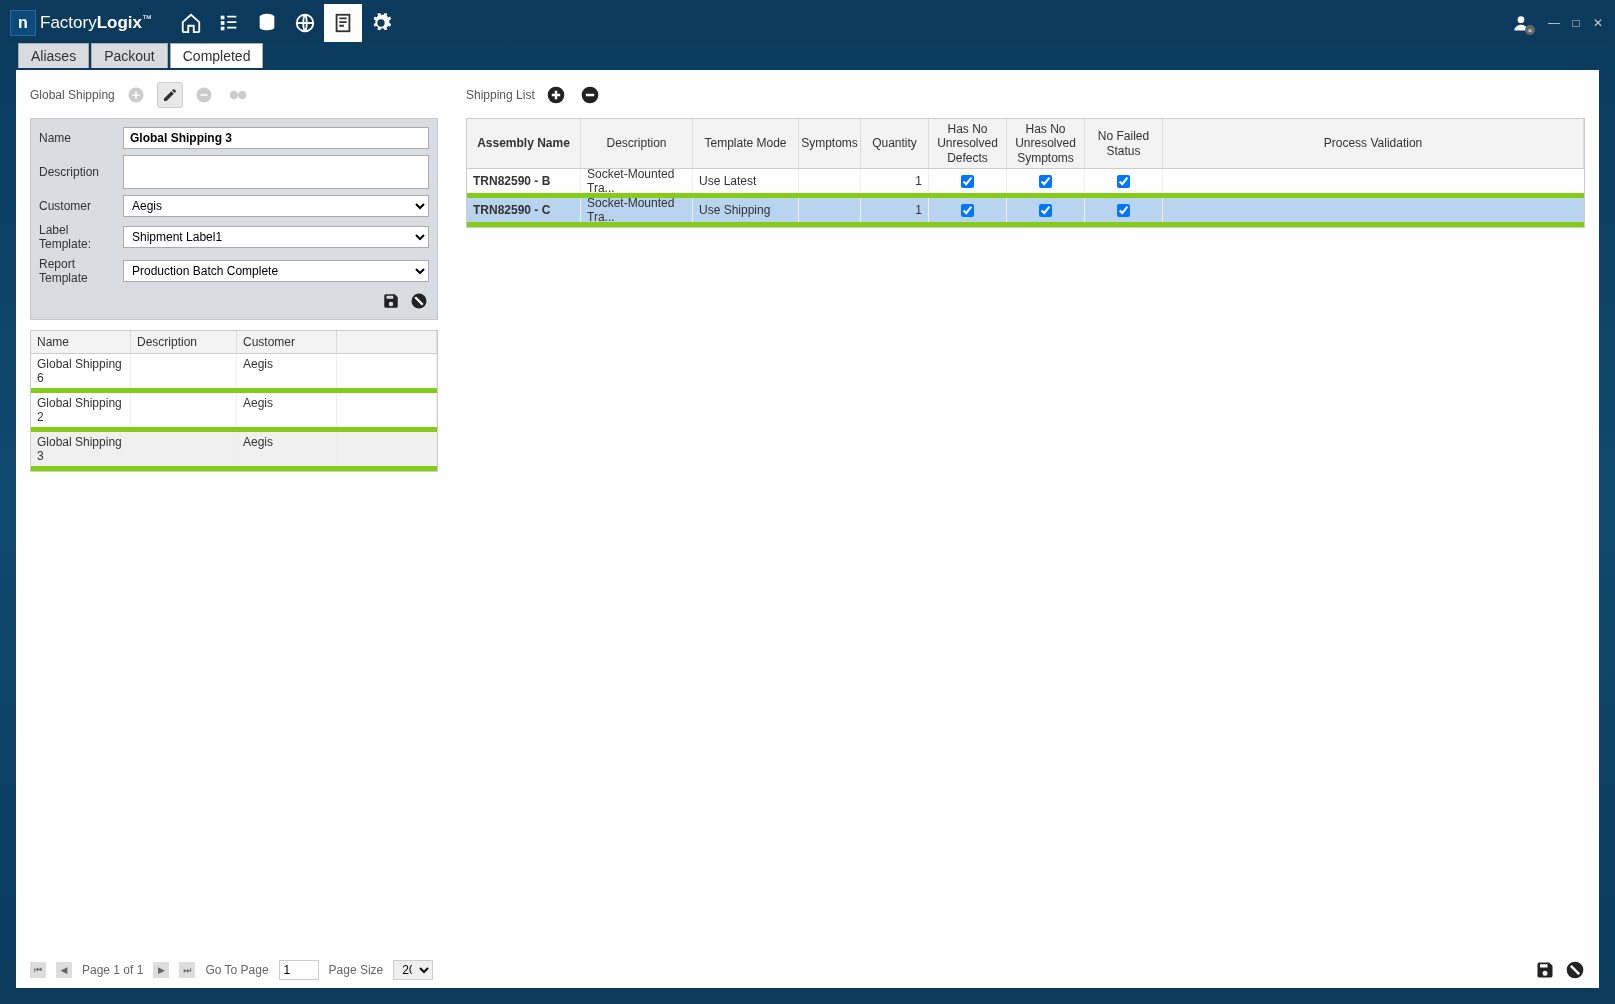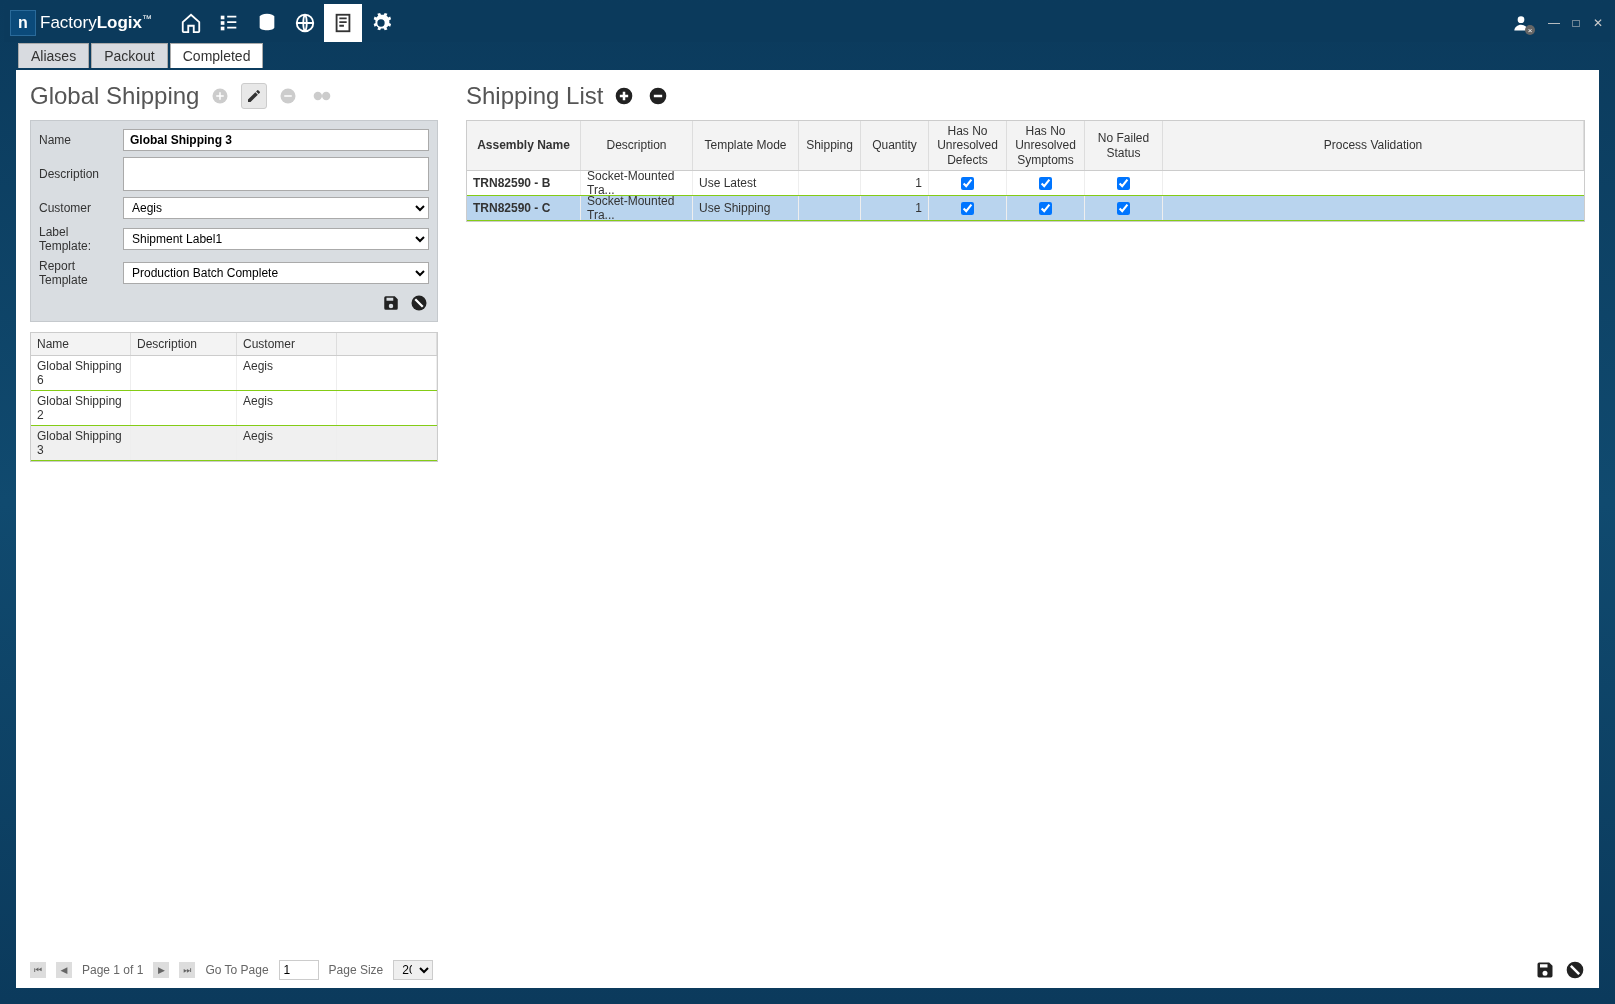--- a/index.html
+++ b/index.html
@@ -16,39 +16,39 @@
 .user-icon { font-size: 18px; color: #fff; margin-right: 16px; position: relative; }
 .user-icon::after { content: "×"; position: absolute; right: -4px; bottom: -2px; background: #666; color: #fff; border-radius: 50%; width: 10px; height: 10px; font-size: 8px; display: flex; align-items: center; justify-content: center; }
 .wc { cursor: pointer; width: 14px; text-align: center; }
 .tab-bar { height: 26px; display: flex; align-items: flex-end; padding-left: 14px; background: transparent; }
 .tab { padding: 4px 12px; font-size: 14px; background: #d8dbe0; border: 1px solid #aaa; border-bottom: none; margin-right: 2px; cursor: pointer; color: #333; margin-top: 32px; }
 .tab.active { background: #fff; font-weight: normal; }
 .content-area { position: absolute; top: 70px; left: 16px; right: 16px; bottom: 16px; background: #fff; display: flex; }
 .left-panel { width: 436px; display: flex; flex-direction: column; border-right: none; padding: 12px 0 0 0; }
 .right-panel { flex: 1; display: flex; flex-direction: column; padding: 12px 0 0 0; }
 .panel-header { display: flex; align-items: center; gap: 8px; padding: 0 14px 10px 14px; }
-.panel-title { font-size: 24px; color: #555; font-weight: 300; }
+.panel-title { font-size: 12px; color: #555; font-weight: 300; }
 .icon-btn { width: 26px; height: 26px; display: flex; align-items: center; justify-content: center; cursor: pointer; border-radius: 3px; font-size: 14px; }
 .icon-btn.circle { border-radius: 50%; }
 .icon-btn.gray { color: #bbb; }
 .icon-btn.dark { color: #222; background: #fff; }
 .icon-btn.active-tool { background: #e8e8e8; border: 1px solid #ccc; }
 .form-box { margin: 0 14px 10px 14px; background: #d9dde1; border: 1px solid #c5c9cd; padding: 8px; }
 .form-row { display: flex; align-items: center; margin-bottom: 6px; }
 .form-label { width: 84px; font-size: 12px; color: #333; }
 .form-input { flex: 1; height: 22px; border: 1px solid #aaa; background: #fff; font-size: 12px; padding: 0 6px; }
 .form-input.bold { font-weight: bold; }
 .form-textarea { height: 34px; resize: none; }
 .form-select { flex: 1; height: 22px; border: 1px solid #aaa; background: #fff; font-size: 12px; padding: 0 4px; }
 .form-actions { display: flex; justify-content: flex-end; gap: 8px; margin-top: 4px; }
 .action-icon { width: 20px; height: 20px; display: flex; align-items: center; justify-content: center; cursor: pointer; font-size: 14px; }
 .grid { margin: 0 14px; border: 1px solid #ccc; }
 .grid-header { display: flex; background: #f3f3f3; border-bottom: 1px solid #ccc; }
 .grid-header .gcell { padding: 4px 6px; font-size: 12px; border-right: 1px solid #ddd; color: #333; }
-.grid-row { display: flex; border-bottom: 1px solid #84cc16; }
+.grid-row { display: flex; border-bottom: 5px solid #84cc16; }
 .grid-row .gcell { padding: 3px 6px; font-size: 12px; border-right: 1px solid #eee; color: #333; }
 .grid-row.selected { background: #f0f0f0; }
 .left-grid .c1 { width: 100px; }
 .left-grid .c2 { width: 106px; }
 .left-grid .c3 { width: 100px; }
 .left-grid .c4 { flex: 1; }
 .pager { position: absolute; bottom: 8px; left: 14px; display: flex; align-items: center; gap: 10px; font-size: 12px; color: #666; }
 .pager .pbtn { width: 16px; height: 16px; background: #ddd; display: flex; align-items: center; justify-content: center; font-size: 9px; cursor: pointer; }
 .pager input, .pager select { height: 20px; border: 1px solid #ccc; font-size: 12px; padding: 0 4px; width: 40px; }
 .right-grid { margin: 0 14px; border: 1px solid #ccc; }
@@ -256,21 +256,21 @@
             <path d="M7 12h10" stroke="#fff" stroke-width="3"></path>
           </svg>
         </span>
     </div>
 
     <div class="right-grid">
       <div class="grid-header">
         <div class="gcell rc1">Assembly Name</div>
         <div class="gcell rc2">Description</div>
         <div class="gcell rc3">Template Mode</div>
-        <div class="gcell rc4">Shipping</div>
+        <div class="gcell rc4">Symptoms</div>
         <div class="gcell rc5">Quantity</div>
         <div class="gcell rc6">Has No Unresolved Defects</div>
         <div class="gcell rc7">Has No Unresolved Symptoms</div>
         <div class="gcell rc8">No Failed Status</div>
         <div class="gcell rc9">Process Validation</div>
       </div>
       <div id="right-rows">
           <div class="grid-row">
             <div class="gcell rc1">TRN82590 - B</div>
             <div class="gcell rc2">Socket-Mounted Tra...</div>

